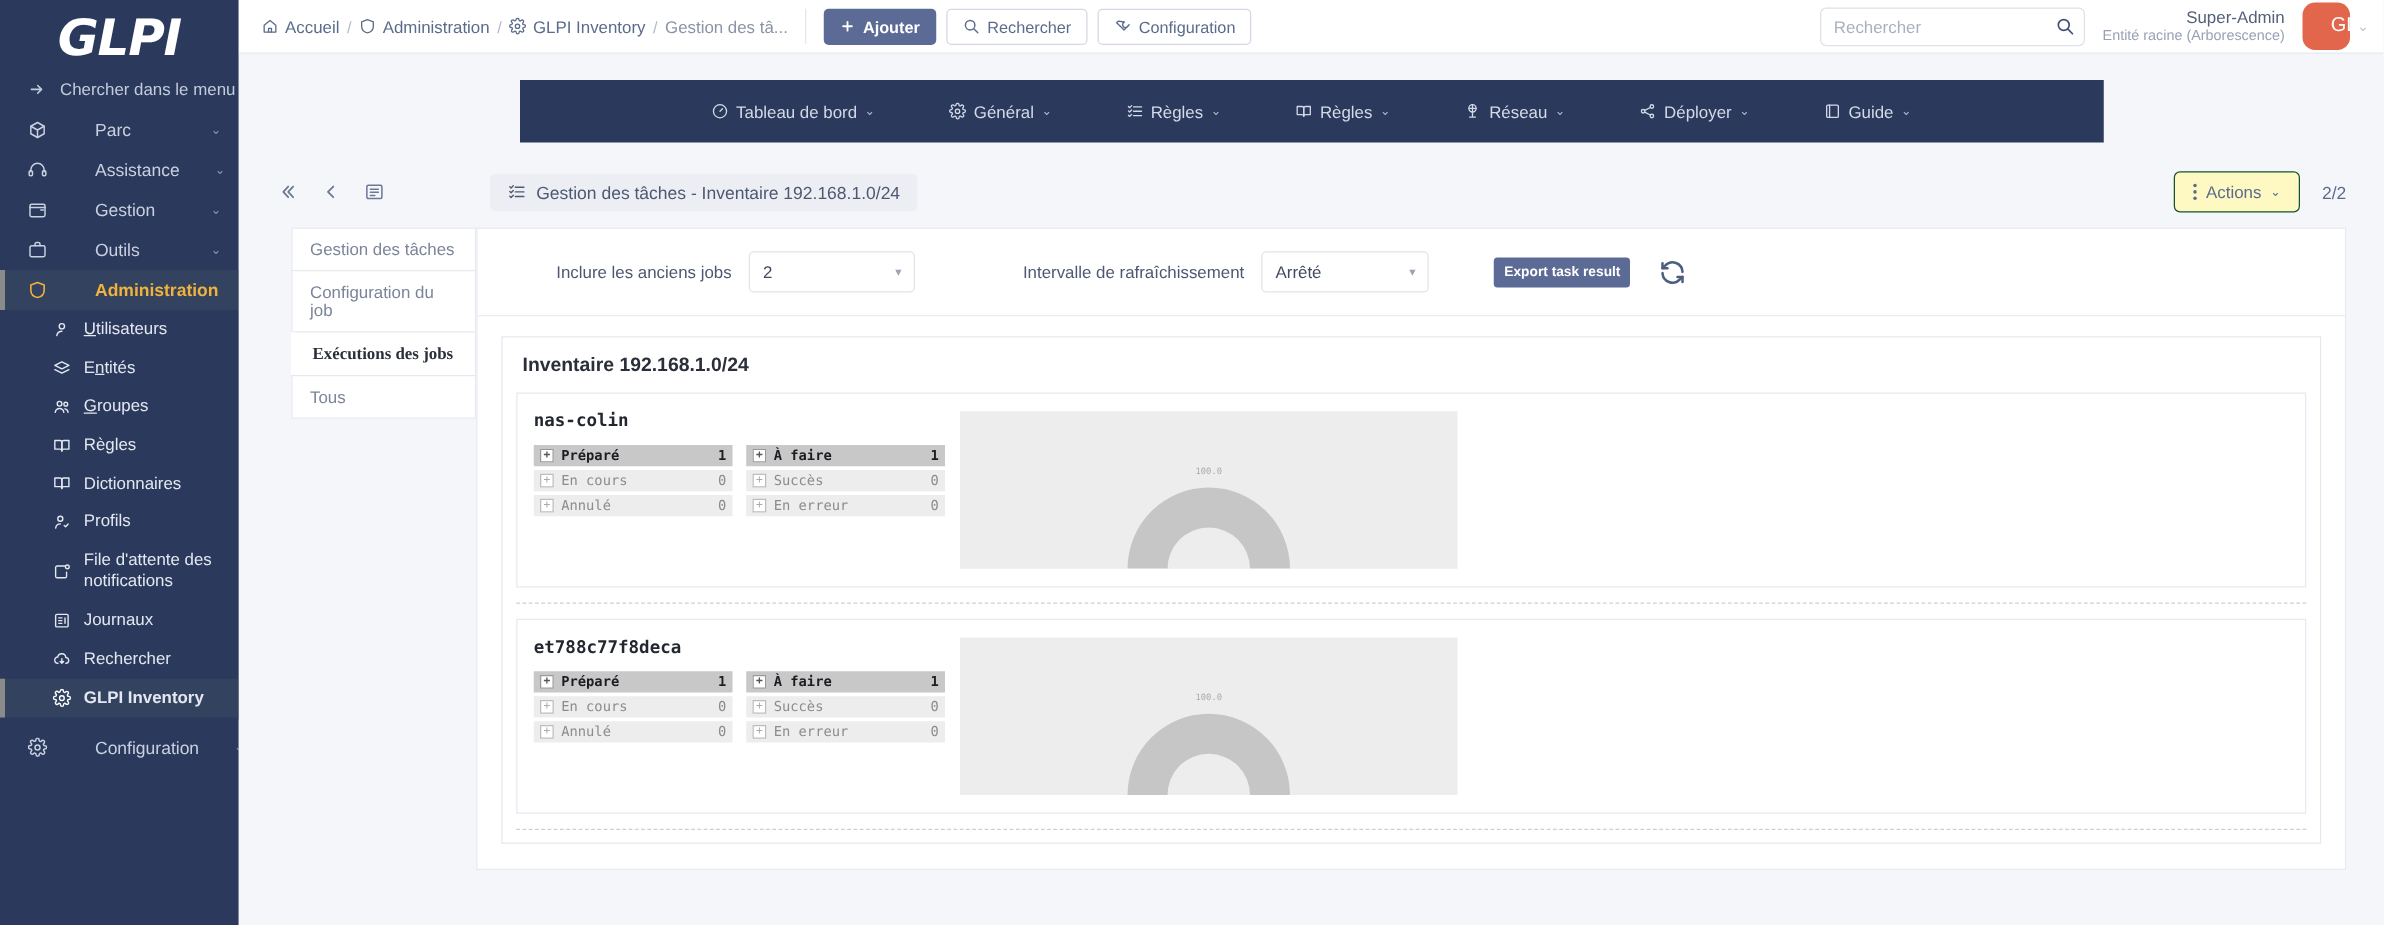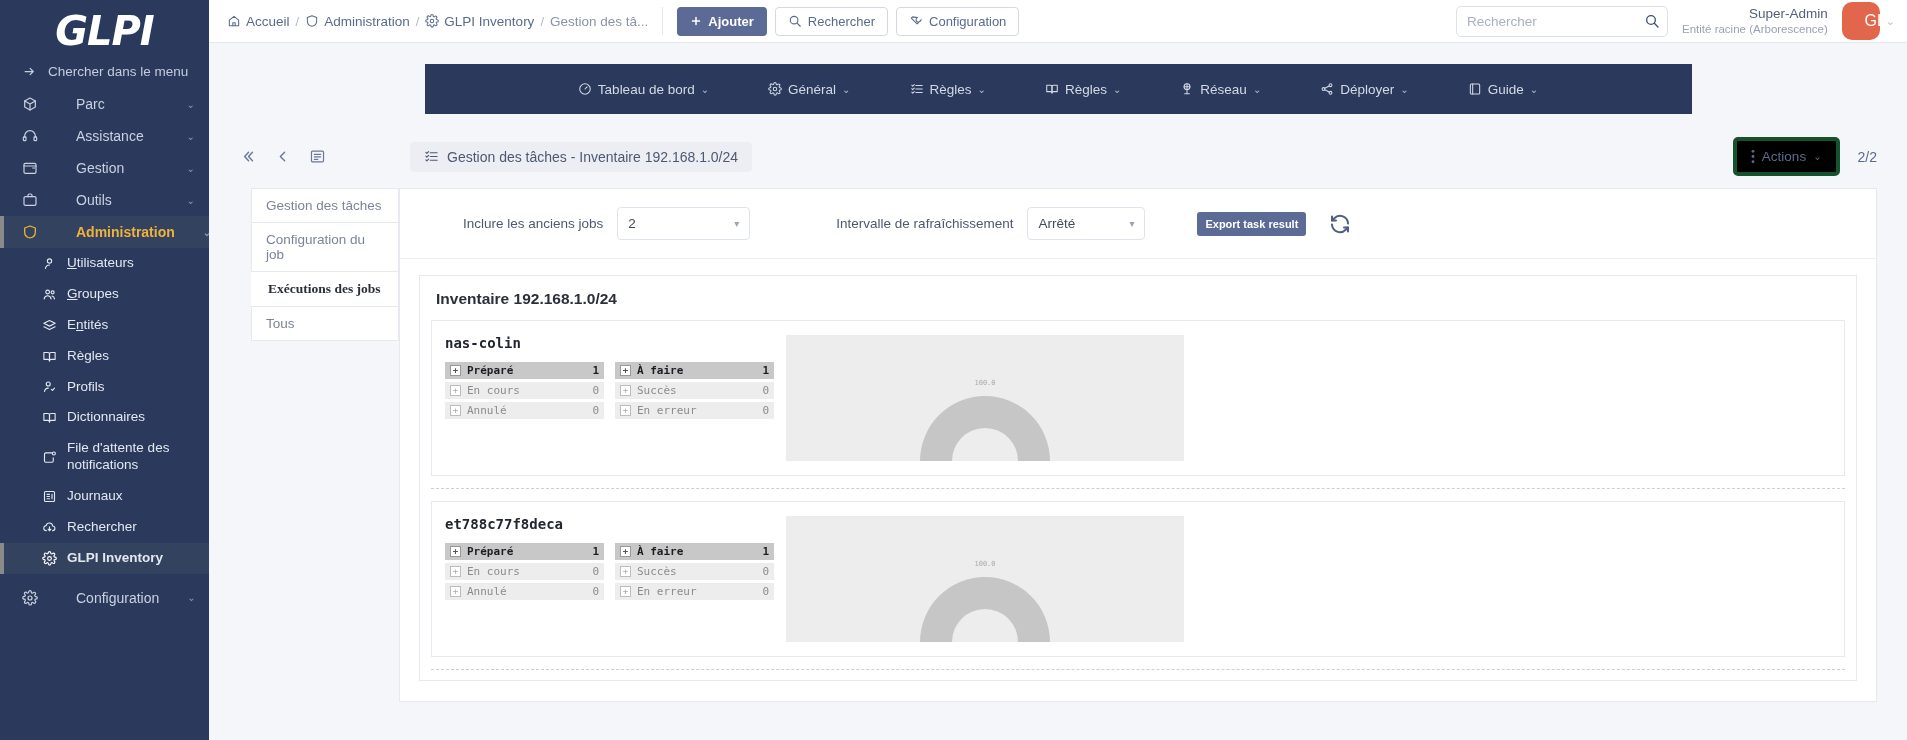--- a/index.html
+++ b/index.html
@@ -6,21 +6,21 @@
   html, body {
     width: 1907px; height: 740px;
     font-family: "Liberation Sans", sans-serif;
     background: #f5f6fa;
     overflow: hidden;
   }
   body { display: flex; }
 
   
   .sidebar {
-    width: 209px; height: 740px;
+    width: 191px; height: 740px;
     background: #2b3a5c;
     flex-shrink: 0;
     position: relative;
     overflow: hidden;
   }
   .logo-wrap {
     height: 55px;
     display: flex; align-items: center; justify-content: center;
     padding-top: 6px;
   }
@@ -132,21 +132,21 @@
   .nav-arrows { display:flex; align-items:center; gap:18px; padding-left:30px; color:#6b7796; }
   .nav-arrows span { cursor:pointer; }
   .page-chip {
     margin-left: 84px;
     background:#eceef4; border-radius:4px; padding:7px 14px;
     display:flex; align-items:center; gap:8px;
     color:#4d5871; font-size:14px;
   }
   .title-right { margin-left:auto; display:flex; align-items:center; gap:18px; padding-right:30px; }
   .actions-btn {
-    border:4px solid #14532d; border-radius:5px; background:#000000;
+    border:1px solid #14532d; border-radius:5px; background:#fef9c3;
     color:#5b6b8c; font-size:13.5px; padding:8px 14px;
     display:flex; align-items:center; gap:7px; cursor:pointer;
     font-family:"Liberation Sans",sans-serif;
   }
   .counter { color:#5b6b8c; font-size:14px; }
 
   
   .content-row { display:flex; padding: 12px 0 0 26px; }
   .tabs-col { width:164px; flex-shrink:0; }
   .tab-item {
@@ -171,21 +171,21 @@
     border-bottom:1px solid #eceef3;
   }
   .f-label { font-size:13.5px; color:#4d5871; }
   .sel {
     width:133px; height:33px; border:1px solid #dfe3ec; border-radius:4px;
     background:#fff; margin-left:14px; display:flex; align-items:center;
     padding:0 10px; font-size:13.5px; color:#424a5e; position:relative;
     cursor:pointer;
   }
   .sel .caret { margin-left:auto; color:#9aa2b4; font-size:10px; }
-  .sel.wide { width:118px; }
+  .sel.wide { width:134px; }
   .gap-mid { width:86px; }
   .export-btn {
     background:#5c6b95; color:#fff; border:none; border-radius:3px;
     font-size:11px; font-weight:700; padding:6px 8px; margin-left:52px; cursor:pointer;
     font-family:"Liberation Sans",sans-serif;
   }
   .refresh-ico { margin-left:22px; color:#4f5d80; cursor:pointer; }
 
   .inv-box { margin: 16px 19px 20px 19px; border:1px solid #e7e9f0; }
   .inv-title { font-size:15.5px; font-weight:700; color:#2b2f3a; padding:14px 16px 12px 16px; }
@@ -302,64 +302,64 @@
         <svg class="i" width="15" height="15" viewBox="0 0 24 24" fill="none" stroke="#e3e7f0" stroke-width="1.8" stroke-linecap="round" stroke-linejoin="round">
             <circle cx="12" cy="8" r="3.4"></circle>
             <path d="M5.5 20c.6-3.6 3.3-5.6 6.5-5.6"></path>
           </svg>
       </span>
       <span><u>U</u><span>tilisateurs</span></span>
     </div>
     <div class="sub-item">
       <span class="ico">
         <svg class="i" width="15" height="15" viewBox="0 0 24 24" fill="none" stroke="#e3e7f0" stroke-width="1.8" stroke-linecap="round" stroke-linejoin="round">
+            <path d="M12 4l9 4.5-9 4.5-9-4.5z"></path>
+            <path d="M3 14l9 4.5 9-4.5"></path>
+          </svg>
+      </span>
+      <span>E<u>n</u>tités</span>
+    </div>
+    <div class="sub-item">
+      <span class="ico">
+        <svg class="i" width="15" height="15" viewBox="0 0 24 24" fill="none" stroke="#e3e7f0" stroke-width="1.8" stroke-linecap="round" stroke-linejoin="round">
             <circle cx="9" cy="8" r="3"></circle>
             <circle cx="17" cy="8.5" r="2.4"></circle>
             <path d="M3.5 19c.5-3.2 2.8-5 5.5-5s5 1.8 5.5 5"></path>
             <path d="M16 14.5c2 .3 3.6 2 4 4.5"></path>
           </svg>
       </span>
       <span><u>G</u>roupes</span>
     </div>
     <div class="sub-item">
       <span class="ico">
         <svg class="i" width="15" height="15" viewBox="0 0 24 24" fill="none" stroke="#e3e7f0" stroke-width="1.8" stroke-linecap="round" stroke-linejoin="round">
-            <path d="M12 4l9 4.5-9 4.5-9-4.5z"></path>
-            <path d="M3 14l9 4.5 9-4.5"></path>
-          </svg>
-      </span>
-      <span>E<u>n</u>tités</span>
-    </div>
-    <div class="sub-item">
-      <span class="ico">
-        <svg class="i" width="15" height="15" viewBox="0 0 24 24" fill="none" stroke="#e3e7f0" stroke-width="1.8" stroke-linecap="round" stroke-linejoin="round">
             <path d="M3 5.5h6.5c1.4 0 2.5 1.1 2.5 2.5v11c0-1.4-1.1-2.5-2.5-2.5H3z"></path>
             <path d="M21 5.5h-6.5c-1.4 0-2.5 1.1-2.5 2.5v11c0-1.4 1.1-2.5 2.5-2.5H21z"></path>
           </svg>
       </span>
       <span>Règles</span>
+    </div>
+    <div class="sub-item">
+      <span class="ico">
+        <svg class="i" width="15" height="15" viewBox="0 0 24 24" fill="none" stroke="#e3e7f0" stroke-width="1.8" stroke-linecap="round" stroke-linejoin="round">
+            <path d="M3 5.5h6.5c1.4 0 2.5 1.1 2.5 2.5v11c0-1.4-1.1-2.5-2.5-2.5H3z"></path>
+            <path d="M21 5.5h-6.5c-1.4 0-2.5 1.1-2.5 2.5v11c0-1.4 1.1-2.5 2.5-2.5H21z"></path>
+          </svg>
+      </span>
+      <span>Dictionnaires</span>
     </div>
     <div class="sub-item">
       <span class="ico">
         <svg class="i" width="15" height="15" viewBox="0 0 24 24" fill="none" stroke="#e3e7f0" stroke-width="1.8" stroke-linecap="round" stroke-linejoin="round">
             <circle cx="10" cy="8" r="3.2"></circle>
             <path d="M4 20c.5-3.4 3-5.4 6-5.4"></path>
             <path d="M15 16.5l1.8 1.8 3.2-3.6"></path>
           </svg>
       </span>
       <span>Profils</span>
-    </div>
-    <div class="sub-item">
-      <span class="ico">
-        <svg class="i" width="15" height="15" viewBox="0 0 24 24" fill="none" stroke="#e3e7f0" stroke-width="1.8" stroke-linecap="round" stroke-linejoin="round">
-            <path d="M3 5.5h6.5c1.4 0 2.5 1.1 2.5 2.5v11c0-1.4-1.1-2.5-2.5-2.5H3z"></path>
-            <path d="M21 5.5h-6.5c-1.4 0-2.5 1.1-2.5 2.5v11c0-1.4 1.1-2.5 2.5-2.5H21z"></path>
-          </svg>
-      </span>
-      <span>Dictionnaires</span>
     </div>
     <div class="sub-item">
       <span class="ico">
         <svg class="i" width="15" height="15" viewBox="0 0 24 24" fill="none" stroke="#e3e7f0" stroke-width="1.8" stroke-linecap="round" stroke-linejoin="round">
             <path d="M16 4.5H6a2 2 0 00-2 2v11a2 2 0 002 2h10a2 2 0 002-2v-5"></path>
             <circle cx="19" cy="5.5" r="2.4"></circle>
           </svg>
       </span>
       <span>File d'attente des notifications</span>
     </div>

